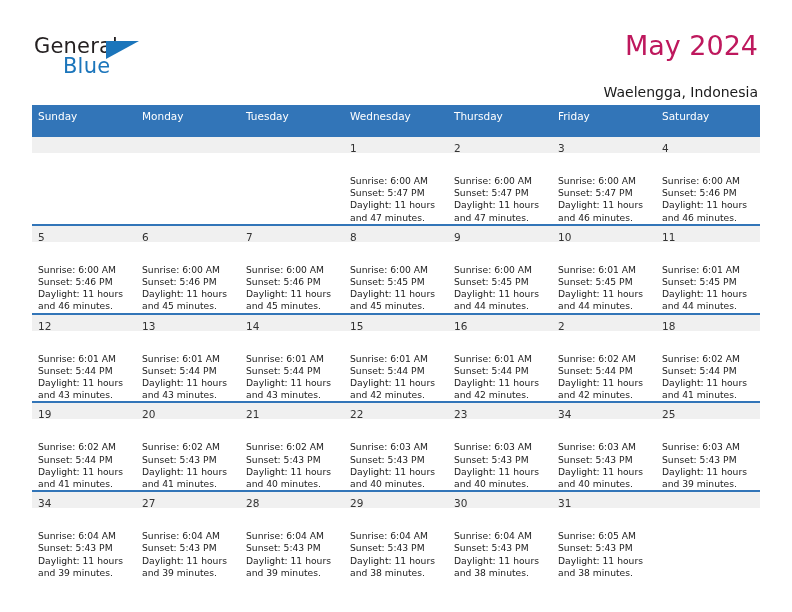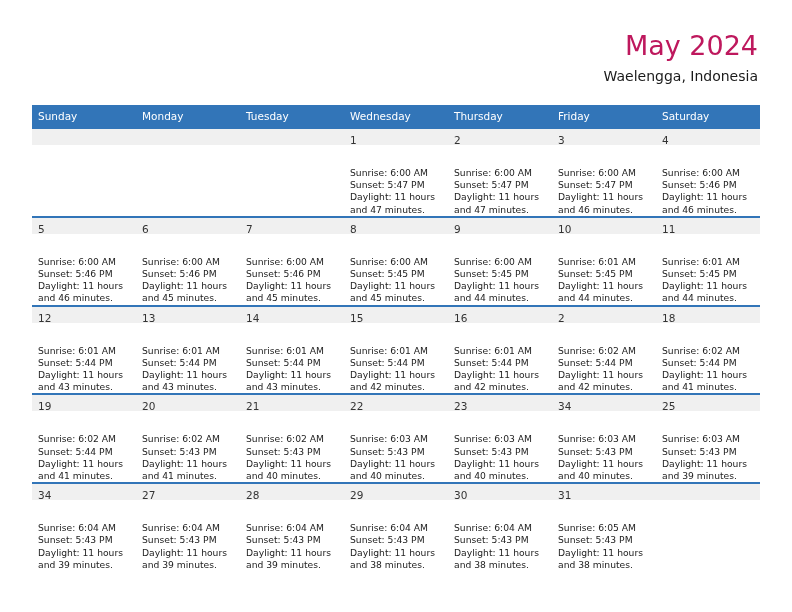--- a/index.html
+++ b/index.html
@@ -75,41 +75,41 @@
     color: #be185d;
     line-height: 32px;
     font-weight: normal;
     font-family: "DejaVu Sans", sans-serif;
     white-space: nowrap;
   }
   .cal-subtitle {
     font-size: 14px;
     color: #1a1a1a;
     line-height: 20px;
-    margin-top: 4px;
+    margin-top: 20px;
     font-family: "DejaVu Sans", sans-serif;
     white-space: nowrap;
   }
 
   
   .calendar {
     position: absolute;
     left: 32px;
     top: 105px;
     width: 728px;
     border-collapse: collapse;
     table-layout: fixed;
   }
   .calendar th {
     background: #3275b8;
     color: #ffffff;
     font-size: 10.5px;
     font-weight: normal;
     text-align: left;
-    padding: 5px 0 5px 6px;
+    padding: 5px 0 13px 6px;
     height: 9px;
     font-family: "DejaVu Sans", sans-serif;
     border: 0;
   }
   .calendar td {
     vertical-align: top;
     width: 104px;
     height: 76px;
     padding: 0;
     border: 0;
@@ -146,20 +146,25 @@
   }
   td.empty .cell-body { }
 </style>
 </head>
 <body>
 
 <div class="page">
 
   <div class="header">
 
+    <div class="brand">
+      <span class="brand-general">General</span>
+      <span class="brand-triangle"></span>
+      <span class="brand-blue">Blue</span>
+    </div>
 
     <div class="title-block">
       <div class="cal-title">May 2024</div>
       <div class="cal-subtitle">Waelengga, Indonesia</div>
     </div>
 
   </div>
 
   <table class="calendar">
     <thead>

